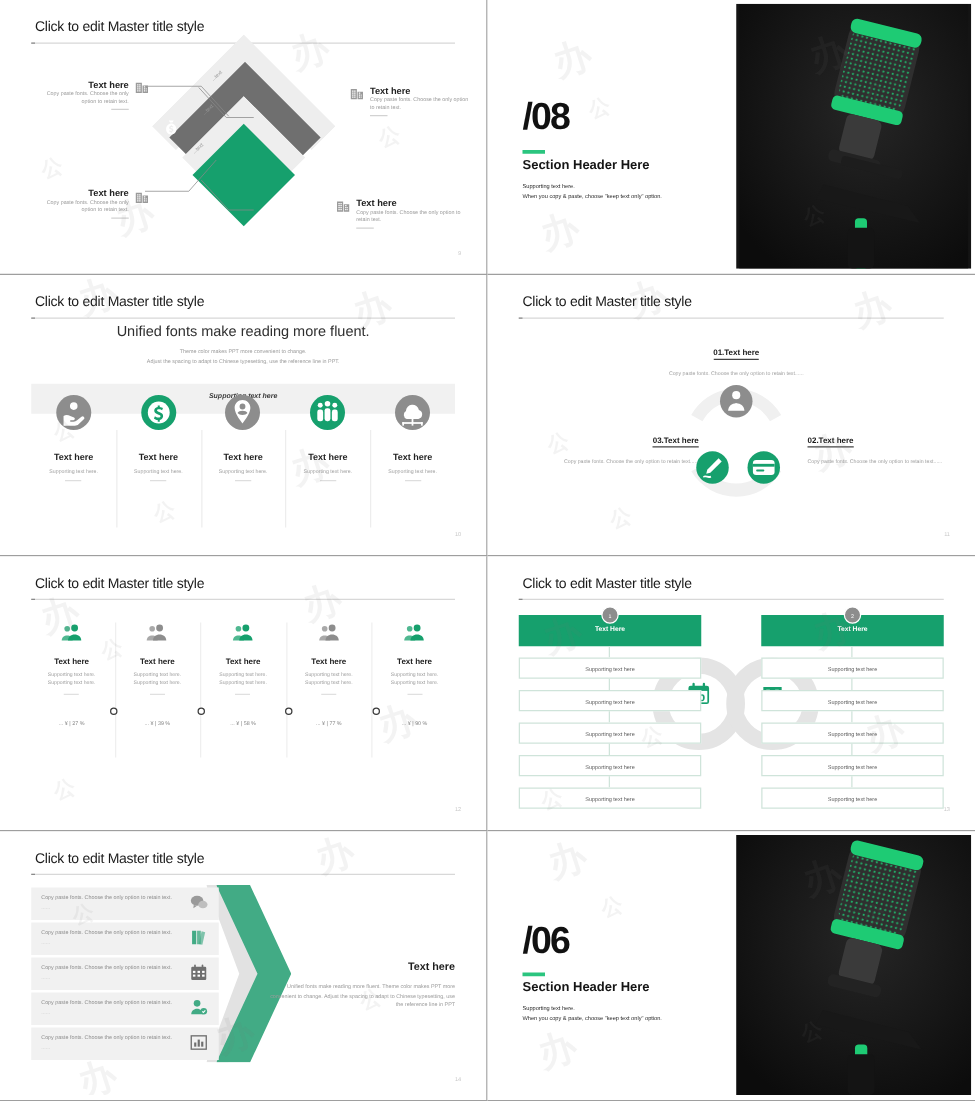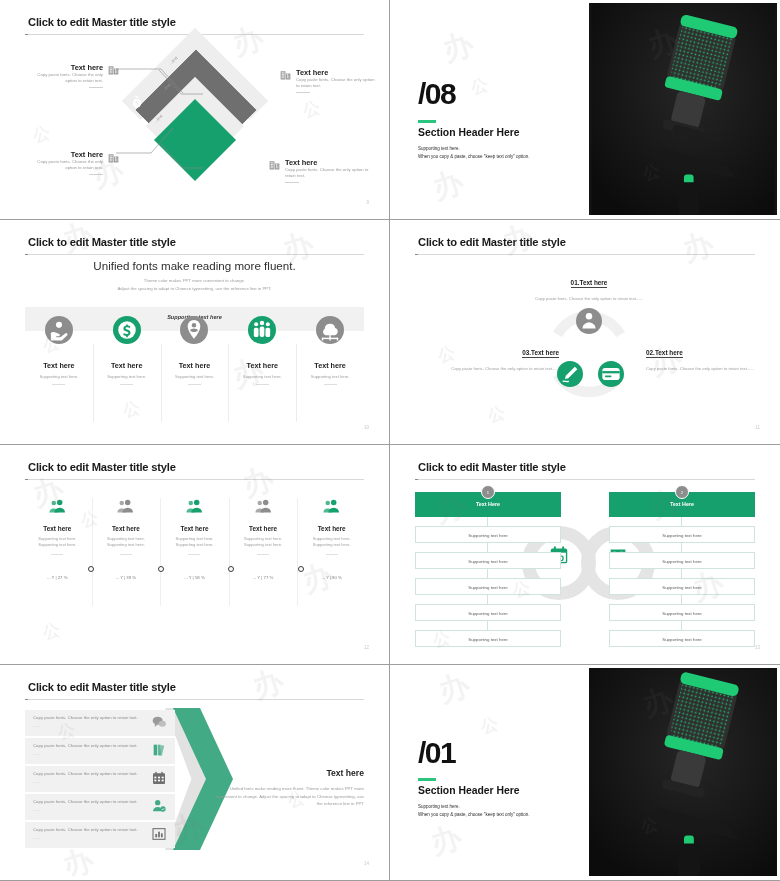--- a/index.html
+++ b/index.html
@@ -29,21 +29,21 @@
     position: absolute;
     left: 3px; top: 3px; right: 3px; bottom: 4px;
     background: #fff;
     overflow: hidden;
   }
   
   .m-title {
     position: absolute;
     left: 25px; top: 13px;
     font-size: 11.2px;
-    font-weight: bold;
+    font-weight: normal;
     color: #1a1a1a;
     letter-spacing: -0.2px;
     white-space: nowrap;
   }
   .title-rule {
     position: absolute;
     left: 22px; right: 22px; top: 31px;
     height: 1px; background: #d8d8d8;
   }
   .title-rule::before {
@@ -768,21 +768,21 @@
       <span style="left:170px;top:140px">办</span>
       <span class="sm" style="left:285px;top:120px">公</span>
       <span style="left:60px;top:175px">办</span>
     </div>
    </div>
   </div>
 
   <div class="slide col2">
    <div class="inner">
     <div class="sec-left">
-      <div class="sec-num" style="top:68px">/01</div>
+      <div class="sec-num" style="top:68px">/06</div>
       <div class="sec-bar" style="top:110px"></div>
       <div class="sec-h" style="top:117px">Section Header Here</div>
       <div class="sec-p" style="top:135px">
         <div>Supporting text here.</div>
         <div>When you copy &amp; paste, choose "keep text only" option.</div>
       </div>
     </div>
     <div class="sec-img">
       <svg viewBox="0 0 190 211" style="position:absolute;left:0;top:0;width:100%;height:100%">
         <defs>

